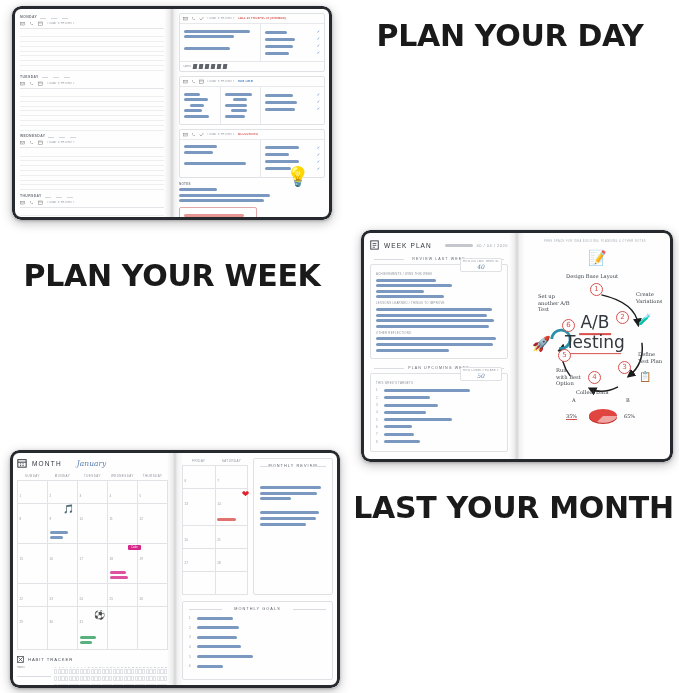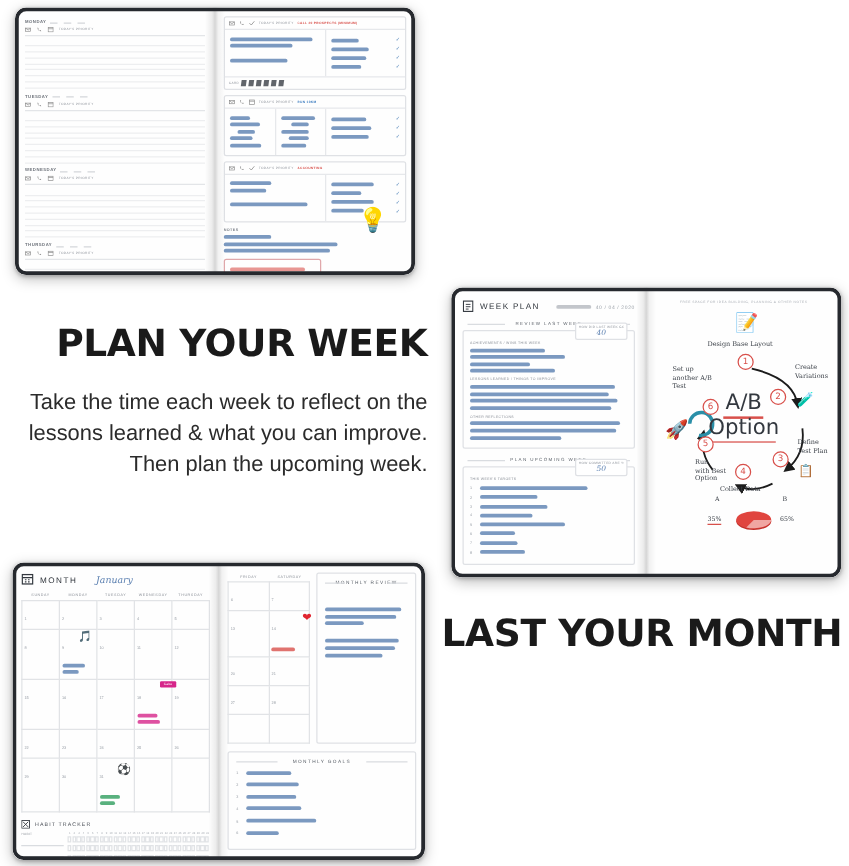--- a/index.html
+++ b/index.html
@@ -25,21 +25,21 @@
   }
   .promo-body {
     font-family: "Liberation Sans", sans-serif;
     font-size: 17.5px;
     line-height: 1.42;
     color: #2b2b2b;
     margin: 0;
   }
 
   #promo-day   { left: 341px; top: 18px;  width: 338px; }
-  #promo-week  { left: 2px;   top: 258px; width: 340px; text-align: right; }
+  #promo-week  { left: 2px;   top: 258px; width: 340px; }
   #promo-month { left: 348px; top: 490px; width: 331px; }
 
   
   .book {
     position: absolute;
     background: #ffffff;
     border-radius: 9px;
     box-shadow: 0 3px 11px rgba(0,0,0,0.26), 0 1px 3px rgba(0,0,0,0.22);
     display: flex;
     overflow: hidden;
@@ -143,21 +143,21 @@
     font-size: 7px; line-height: 10px; text-align: center;
     font-family: "DejaVu Sans", sans-serif;
   }
   .step-label { position: absolute; font-size: 5.2px; color: #3b4048; line-height: 1.25;
                 font-family: "DejaVu Serif", serif; white-space: pre; }
   .pie-lbl { position: absolute; font-size: 5px; color: #3b4048; font-family: "DejaVu Serif", serif; }
 
   
   #book-month { left: 10px; top: 450px; width: 330px; height: 238px; }
   #book-month .page { padding: 8px 7px; }
-  .mo-head { display: flex; align-items: flex-end; gap: 5px; margin-bottom: 5px; }
+  .mo-head { display: flex; align-items: center; gap: 5px; margin-bottom: 5px; }
   .mo-title { font-size: 6.5px; letter-spacing: 1.2px; color: #2f343b; }
   .mo-month { font-size: 7.5px; color: #5a7fb0; font-family: "DejaVu Serif", serif; font-style: italic; margin-left: 10px; }
   .cal { width: 100%; border-collapse: collapse; table-layout: fixed; }
   .cal th { font-size: 2.9px; letter-spacing: .5px; color: #8c9199; font-weight: normal;
             padding-bottom: 2px; text-transform: uppercase; }
   .cal td { border: .5px solid #e1e3e6; height: 23px; vertical-align: top; padding: 1.5px; position: relative; }
   .cal td span.dn { font-size: 3.1px; color: #9aa0a8; }
   .sticker { position: absolute; font-size: 9px; line-height: 1; }
   .tag { position: absolute; font-size: 2.6px; color: #fff; background: #d6268a;
          padding: 1px 3px; border-radius: 1px; letter-spacing: .2px; }
@@ -474,25 +474,25 @@
     </div>
     <div class="bulb">💡</div>
     <div class="pink-box">
       <div class="hw red" style="width:88%;opacity:.6"></div>
       <div class="hw red" style="width:44%;margin-left:22%;opacity:.6"></div>
     </div>
   </div>
 </div>
 
 <div class="promo" id="promo-day">
+  <h2 class="promo-title">PLAN YOUR DAY</h2>
 </div>
 
 <div class="promo" id="promo-week">
   <h2 class="promo-title">PLAN YOUR WEEK</h2>
-  <p class="promo-body">Take the time each week to reflect on the lessons learned &amp; what you can improve. Then plan the upcoming week.</p>
 </div>
 
 <div class="book" id="book-week">
   <div class="page left">
     <div class="wk-head">
       <svg width="9" height="10" viewBox="0 0 12 13">
         <rect x="1" y="1" width="10" height="11" fill="none" stroke="#33383f" stroke-width="1.2"></rect>
         <path d="M3.5 4.5h5M3.5 7h5M3.5 9.5h3" stroke="#33383f" stroke-width="1"></path>
       </svg>
       <span class="wk-title">WEEK PLAN</span>
@@ -593,21 +593,21 @@
             <path d="M0 0 L6 3 L0 6 z" fill="#1c1c1c"></path>
           </marker>
         </defs>
 
         <path d="M28 88 a10 10 0 1 1 8 10" fill="none" stroke="#2a8fa8" stroke-width="3"></path>
       </svg>
 
       <div class="ab-center">
         <div class="l1">A/B</div>
         <div class="ul" style="width:32px"></div>
-        <div class="l2">Option</div>
+        <div class="l2">Testing</div>
         <div class="ul" style="width:52px"></div>
       </div>
 
       <div>
         <div style="position:absolute;left:62px;top:6px;font-size:15px">📝</div>
         <div class="step-label" style="left:40px;top:30px">Design Base Layout</div>
         <div class="step-num" style="left:64px;top:40px">1</div>
       </div>
 
       <div>

